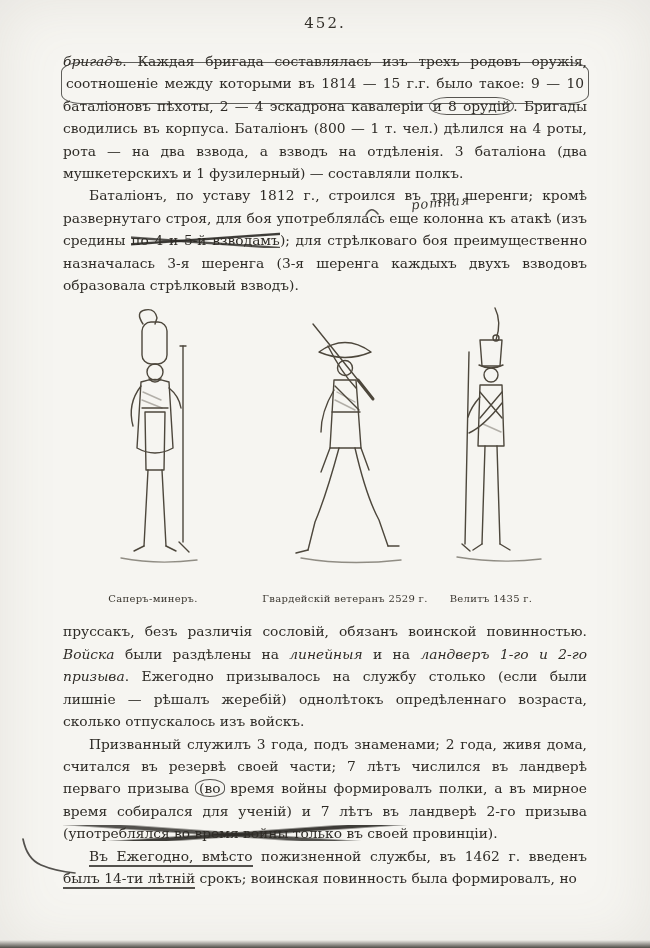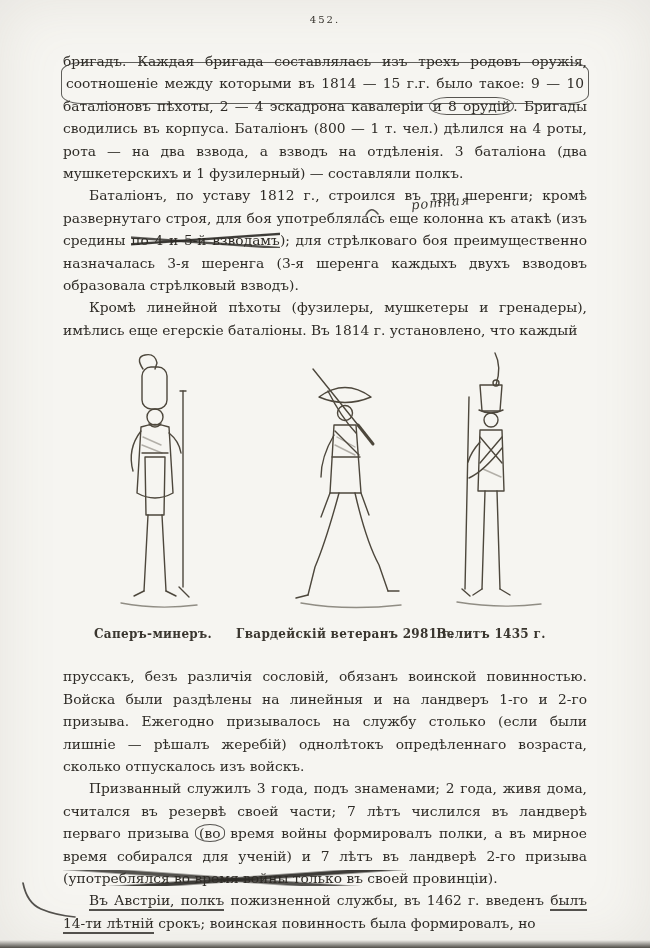--- a/index.html
+++ b/index.html
@@ -5,29 +5,29 @@
   html,body{margin:0;padding:0;}
   body{
     width:650px;height:948px;position:relative;overflow:hidden;
     background:#f5f4f0;
     font-family:"DejaVu Serif", serif;
     color:#2e2b26;
   }
   .page{position:absolute;inset:0;background:#f6f5f1;box-shadow:inset 0 0 60px rgba(120,115,100,.12);}
   .page-number{
     position:absolute;top:14px;left:0;width:100%;text-align:center;
-    font-size:10px;letter-spacing:2px;color:#33302a;
+    font-size:15px;letter-spacing:2px;color:#33302a;
   }
   .text-col{
     position:absolute;left:63px;top:50px;width:524px;
     font-size:13.8px;line-height:22.4px;text-align:justify;
   }
   .para{margin:0;}
   .para.indent{text-indent:26px;}
-  .lead-italic,.it{}
+  .lead-italic,.it{font-style:italic;}
   
   .pen-loop{
     border:1.6px solid rgba(46,44,40,.75);
     border-radius:20px/10px;
     padding:12px 4px;margin:0 -2px;
     -webkit-box-decoration-break:clone;box-decoration-break:clone;
   }
   .pen-circle{
     border:1.6px solid rgba(46,44,40,.8);
     border-radius:22px/11px;
@@ -52,22 +52,22 @@
   .caret-svg{position:absolute;left:300px;top:18px;}
   .swoosh-svg{position:absolute;left:-46px;top:-8px;}
   .rel{position:relative;}
   
   .figure{
     position:relative;width:524px;height:312px;margin:4px 0 8px 0;
   }
   .figure svg{display:block;}
   .figure .engraving{stroke:#4d473c;fill:none;stroke-width:1.4;stroke-linecap:round;stroke-linejoin:round;}
   .caption{
-    position:absolute;bottom:12px;transform:translateX(-50%);
-    font-size:12px;font-weight:700;color:#3a362f;white-space:nowrap;
+    position:absolute;bottom:2px;transform:translateX(-50%);
+    font-size:10px;font-weight:400;color:#3a362f;white-space:nowrap;
     letter-spacing:.3px;
   }
   .cap1{left:90px;} .cap2{left:282px;} .cap3{left:428px;}
   .scan-edge{
     position:absolute;bottom:0;left:0;width:100%;height:8px;
     background:linear-gradient(to bottom, rgba(52,50,44,0), rgba(52,50,44,.85));
   }
 </style>
 </head>
 <body>
@@ -77,21 +77,20 @@
   <div class="page-number">452.</div>
 
   <div class="text-col">
 
     <p class="para"><span class="lead-italic">бригадъ</span><span>. Каждая бригада составлялась изъ трехъ родовъ оружія, </span><span class="pen-loop">соотношеніе между которыми въ 1814 — 15 г.г. было такое: 9 — 10</span><span> баталіоновъ пѣхоты, 2 — 4 эскадрона кавалеріи </span><span class="pen-circle">и 8 орудій</span><span>. Бригады сводились въ корпуса. Баталіонъ (800 — 1 т. чел.) дѣлился на 4 роты, рота — на два взвода, а взводъ на отдѣленія. 3 баталіона (два мушкетерскихъ и 1 фузилерный) — составляли полкъ.</span></p>
 
     <p class="para indent rel"><span>Баталіонъ, по уставу 1812 г., строился въ три шеренги; кромѣ развернутаго строя, для боя употреблялась еще колонна къ атакѣ (изъ средины </span><span class="pen-strike">по 4 и 5-й взводамъ</span><span>); для стрѣлковаго боя преимущественно назначалась 3-я шеренга (3-я шеренга каждыхъ двухъ взводовъ образовала стрѣлковый взводъ).</span><span class="handwriting">ротная</span><svg class="caret-svg" width="20" height="16" viewBox="0 0 20 16">
           <path d="M3,13 q5,-10 12,-1" fill="none" stroke="#2a2824" stroke-width="1.6" stroke-linecap="round" opacity=".8"></path>
         </svg></p>
 
-    <p class="para indent"><span>Кромѣ линейной пѣхоты (фузилеры, мушкетеры и гренадеры), имѣлись еще егерскіе баталіоны. Въ 1814 г. установлено, что каждый</span></p>
 
     <div class="figure">
       <svg width="524" height="292" viewBox="0 0 524 292">
         <g class="engraving">
           <path d="M80,24 q-8,-12 2,-14 q10,-2 12,8 l-2,6"></path>
           <rect x="79" y="22" width="25" height="42" rx="9"></rect>
           <circle cx="92" cy="72" r="8"></circle>
           <path d="M86,79 q6,6 12,0"></path>
           <path d="M78,82 Q92,77 106,82 L110,148 Q92,158 74,148 Z"></path>
           <path d="M79,108 L105,108"></path>
@@ -137,28 +136,28 @@
           <path d="M399,244 L407,251"></path>
           <path d="M417,97 Q408,107 405,117"></path>
           <path d="M439,103 Q421,126 406,133"></path>
           <path d="M422,146 L419,244 M434,146 L437,244"></path>
           <path d="M419,244 L410,250 M437,244 L447,250"></path>
           <path d="M394,257 q42,7 84,2" opacity=".6"></path>
           <path d="M420,124 l18,8" opacity=".4"></path>
         </g>
       </svg>
       <span class="caption cap1">Саперъ-минеръ.</span>
-      <span class="caption cap2">Гвардейскій ветеранъ 2981 г.</span>
+      <span class="caption cap2">Гвардейскій ветеранъ 2529 г.</span>
       <span class="caption cap3">Велитъ 1435 г.</span>
     </div>
 
     <p class="para"><span>пруссакъ, безъ различія сословій, обязанъ воинской повинностью. </span><span class="it">Войска</span><span> были раздѣлены на </span><span class="it">линейныя</span><span> и на </span><span class="it">ландверъ 1-го и 2-го призыва</span><span>. Ежегодно призывалось на службу столько (если были лишніе — рѣшалъ жеребій) однолѣтокъ опредѣленнаго возраста, сколько отпускалось изъ войскъ.</span></p>
 
     <p class="para indent"><span>Призванный служилъ 3 года, подъ знаменами; 2 года, живя дома, считался въ резервѣ своей части; 7 лѣтъ числился въ ландверѣ перваго призыва </span><span class="pen-circle">(во</span><span> время войны формировалъ полки, а въ мирное время собирался для ученій) и 7 лѣтъ въ ландверѣ 2-го призыва </span><span class="pen-strike">(употреблялся во время войны только въ своей провинціи).</span></p>
 
     <p class="para indent rel"><svg class="swoosh-svg" width="60" height="42" viewBox="0 0 60 42">
           <path d="M6,2 q4,20 18,26 q14,6 34,8" fill="none" stroke="#2a2824" stroke-width="1.7" stroke-linecap="round" opacity=".8"></path>
-        </svg><span class="pen-underline">Въ Австріи, полкъ</span><span> пожизненной службы, въ 1462 г. введенъ </span><span class="pen-underline">былъ 14-ти лѣтній</span><span> срокъ; воинская повинность была формировалъ, но</span></p>
+        </svg><span class="pen-underline">Въ Ежегодно, вмѣсто</span><span> пожизненной службы, въ 1462 г. введенъ </span><span class="pen-underline">былъ 14-ти лѣтній</span><span> срокъ; воинская повинность была формировалъ, но</span></p>
 
   </div>
 
   <div class="scan-edge"></div>
 </div>
 
 </body></html>

